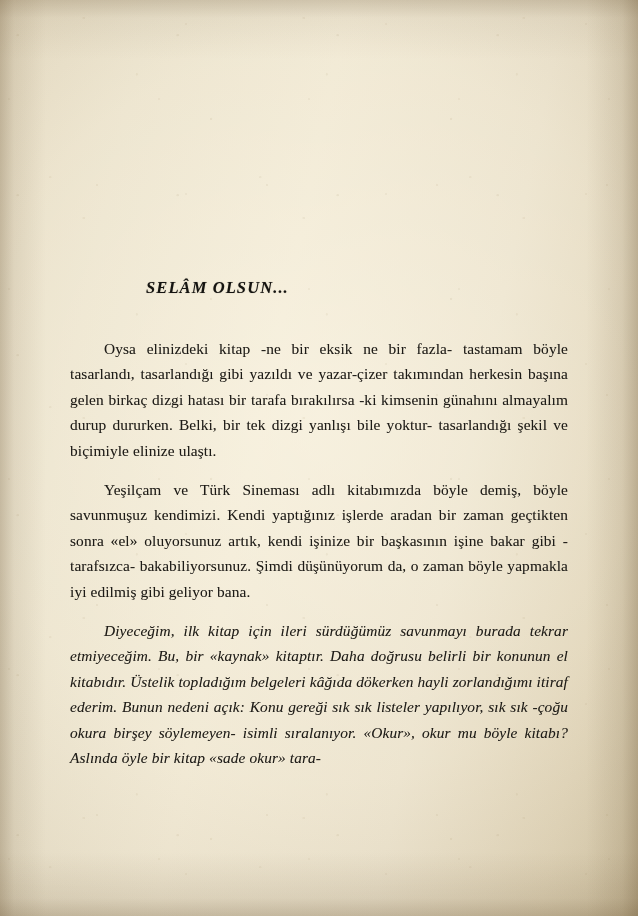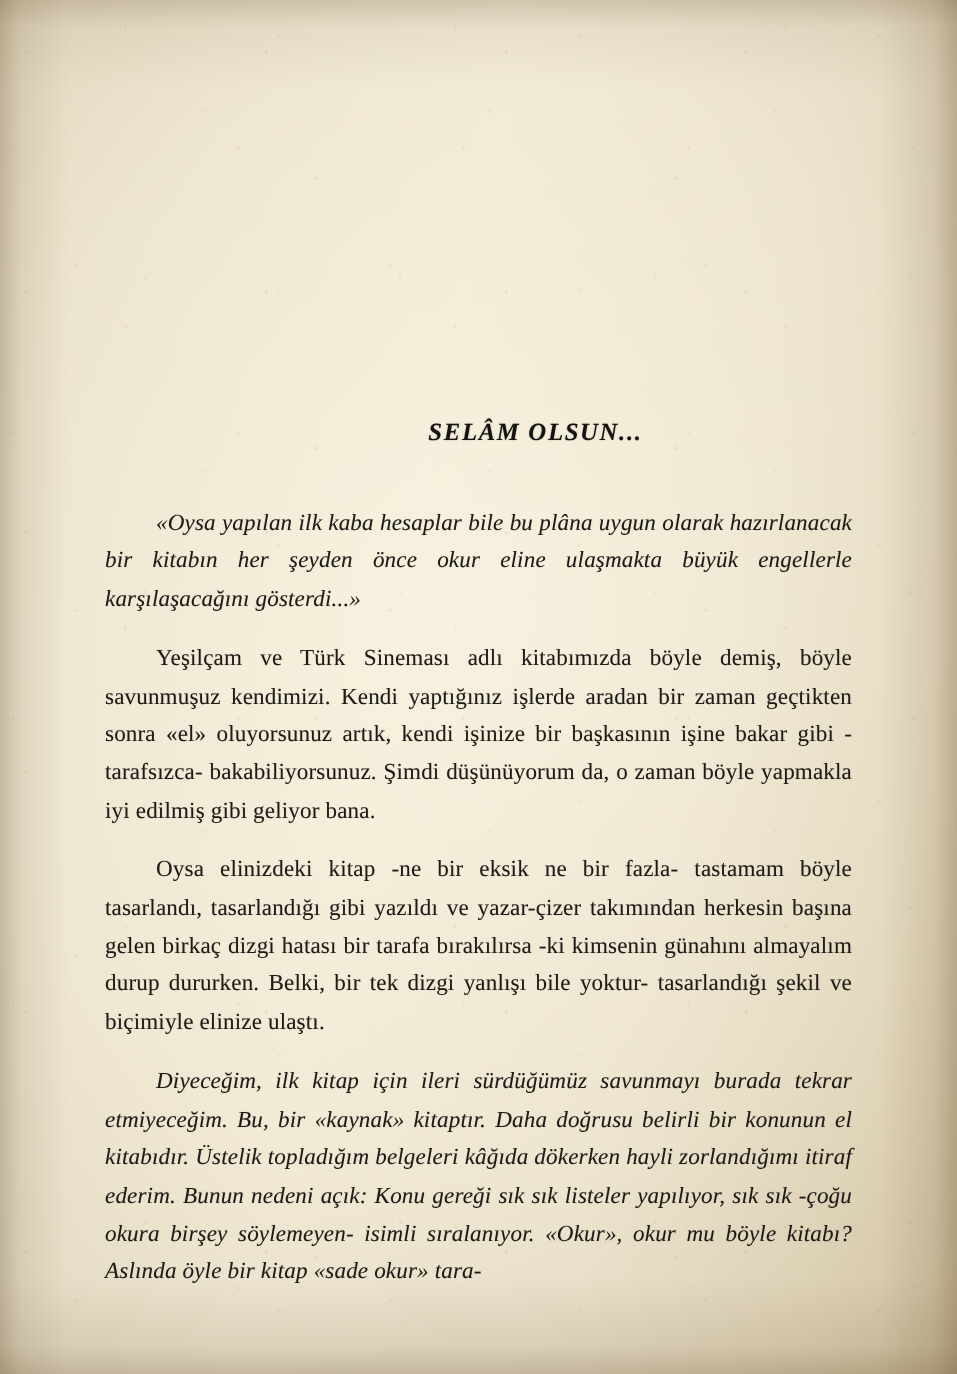--- a/index.html
+++ b/index.html
@@ -64,21 +64,20 @@
   }
 
   .chapter-title {
     font-size: 16.5px;
     font-weight: bold;
     font-style: italic;
     letter-spacing: 1.1px;
     margin: 0 0 38px 76px;
     color: #141310;
     text-shadow: 0 0 1px rgba(30,25,15,0.35);
-    text-align: center;
   }
 
   .body-text p {
     margin: 0 0 6px 0;
     font-size: 15.4px;
     line-height: 25.4px;
     text-align: justify;
     text-indent: 34px;
     color: #1d1b17;
     letter-spacing: 0.1px;
@@ -105,19 +104,18 @@
 <body>
 
 <div class="page">
   <div class="grain"></div>
   <div class="edge-shade"></div>
 
   <div class="content">
     <h1 class="chapter-title">SELÂM OLSUN...</h1>
 
     <div class="body-text">
-      <p class="quote">«Oysa yapılan ilk kaba hesaplar bile bu plâna uygun olarak hazırlanacak bir kitabın her şeyden önce okur eline ulaşmakta büyük engellerle karşılaşacağını gösterdi...»</p>
+      <p class="para">Oysa elinizdeki kitap -ne bir eksik ne bir fazla- tastamam böyle tasarlandı, tasarlandığı gibi yazıldı ve yazar-çizer takımından herkesin başına gelen birkaç dizgi hatası bir tarafa bırakılırsa -ki kimsenin günahını almayalım durup dururken. Belki, bir tek dizgi yanlışı bile yoktur- tasarlandığı şekil ve biçimiyle elinize ulaştı.</p>
       <p class="para">Yeşilçam ve Türk Sineması adlı kitabımızda böyle demiş, böyle savunmuşuz kendimizi. Kendi yaptığınız işlerde aradan bir zaman geçtikten sonra «el» oluyorsunuz artık, kendi işinize bir başkasının işine bakar gibi -tarafsızca- bakabiliyorsunuz. Şimdi düşünüyorum da, o zaman böyle yapmakla iyi edilmiş gibi geliyor bana.</p>
-      <p class="para">Oysa elinizdeki kitap -ne bir eksik ne bir fazla- tastamam böyle tasarlandı, tasarlandığı gibi yazıldı ve yazar-çizer takımından herkesin başına gelen birkaç dizgi hatası bir tarafa bırakılırsa -ki kimsenin günahını almayalım durup dururken. Belki, bir tek dizgi yanlışı bile yoktur- tasarlandığı şekil ve biçimiyle elinize ulaştı.</p>
       <p class="last">Diyeceğim, ilk kitap için ileri sürdüğümüz savunmayı burada tekrar etmiyeceğim. Bu, bir «kaynak» kitaptır. Daha doğrusu belirli bir konunun el kitabıdır. Üstelik topladığım belgeleri kâğıda dökerken hayli zorlandığımı itiraf ederim. Bunun nedeni açık: Konu gereği sık sık listeler yapılıyor, sık sık -çoğu okura birşey söylemeyen- isimli sıralanıyor. «Okur», okur mu böyle kitabı? Aslında öyle bir kitap «sade okur» tara-</p>
     </div>
   </div>
 </div>
 
 </body></html>

